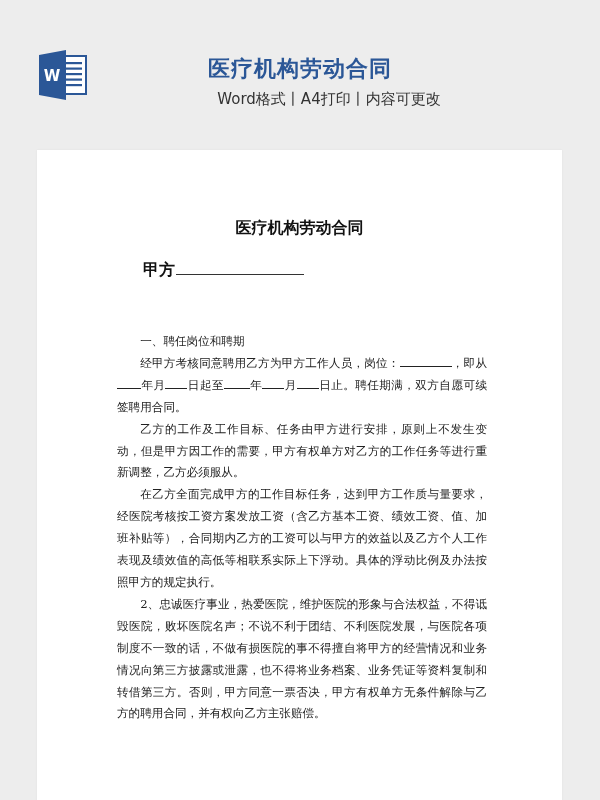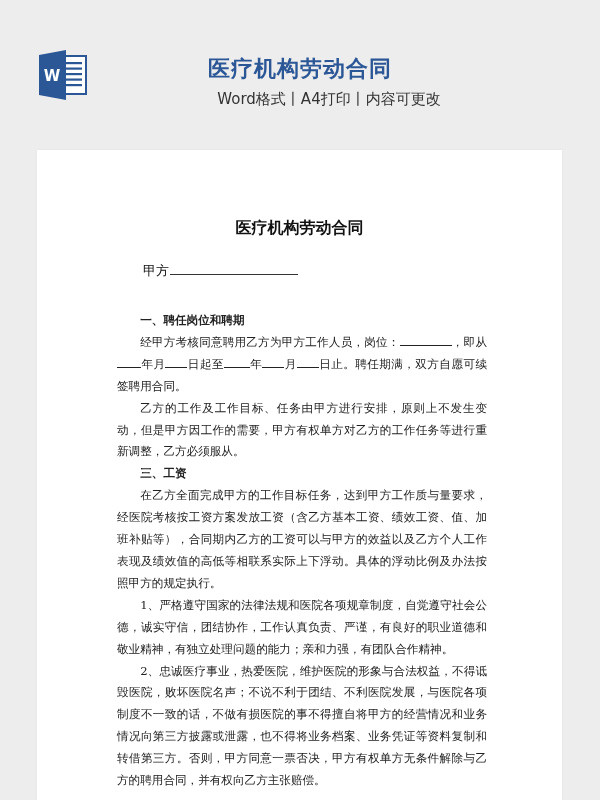--- a/index.html
+++ b/index.html
@@ -22,35 +22,35 @@
   .page {
     position:absolute; left:37px; top:150px; width:525px; height:700px;
     background:#fff; box-shadow:0 0 2px rgba(0,0,0,0.06);
   }
   .doc-title {
     position:absolute; left:0; width:525px; top:67px; text-align:center;
     font-size:16px; font-weight:bold; color:#111; line-height:22px;
     font-family:"DejaVu Sans",sans-serif;
   }
   .party {
-    position:absolute; left:106px; font-size:13px; font-weight:normal; color:#111;
+    position:absolute; left:106px; font-size:16px; font-weight:bold; color:#111;
     font-family:"DejaVu Sans",sans-serif; line-height:18px;
   }
   .party .line {
     display:inline-block; width:128px; border-bottom:1px solid #333;
     height:14px; vertical-align:baseline; margin-left:1px;
   }
   .body {
     position:absolute; left:80px; top:160px; width:370px;
     font-family:"DejaVu Serif","Liberation Serif",serif;
     font-size:11.6px; color:#222; line-height:21.9px;
     text-align:justify;
   }
   .body p { margin:0; text-indent:2em; }
-  .body p.h { font-weight:bold; }
+  .body p.h { font-weight:normal;margin-top:21px; }
   .body p.hb { font-weight:bold; }
   .blank { display:inline-block; border-bottom:1px solid #222; height:12px; vertical-align:baseline; }
 </style>
 </head>
 <body>
 
 <svg class="word-icon" viewBox="0 0 52 52">
   <rect x="22" y="7" width="27" height="38" fill="#ffffff" stroke="#2b5797" stroke-width="2"></rect>
   <rect x="29" y="13" width="16" height="2.2" fill="#2b5797"></rect>
   <rect x="29" y="18.5" width="16" height="2.2" fill="#2b5797"></rect>
@@ -71,19 +71,17 @@
     <span>甲方</span><span class="line"></span>
   </div>
 
   <div class="body">
 
     <p class="h">一、聘任岗位和聘期</p>
     <p><span>经甲方考核同意聘用乙方为甲方工作人员，岗位：</span><span class="blank" style="width:52px"></span><span>，即从</span><span class="blank" style="width:24px"></span><span>年月</span><span class="blank" style="width:22px"></span><span>日起至</span><span class="blank" style="width:26px"></span><span>年</span><span class="blank" style="width:22px"></span><span>月</span><span class="blank" style="width:22px"></span><span>日止。聘任期满，双方自愿可续签聘用合同。</span></p>
 
     <p>乙方的工作及工作目标、任务由甲方进行安排，原则上不发生变动，但是甲方因工作的需要，甲方有权单方对乙方的工作任务等进行重新调整，乙方必须服从。</p>
 
-    <p class="h">三、工资</p>
     <p>在乙方全面完成甲方的工作目标任务，达到甲方工作质与量要求，经医院考核按工资方案发放工资（含乙方基本工资、绩效工资、值、加班补贴等），合同期内乙方的工资可以与甲方的效益以及乙方个人工作表现及绩效值的高低等相联系实际上下浮动。具体的浮动比例及办法按照甲方的规定执行。</p>
 
-    <p>1、严格遵守国家的法律法规和医院各项规章制度，自觉遵守社会公德，诚实守信，团结协作，工作认真负责、严谨，有良好的职业道德和敬业精神，有独立处理问题的能力；亲和力强，有团队合作精神。</p>
     <p>2、忠诚医疗事业，热爱医院，维护医院的形象与合法权益，不得诋毁医院，败坏医院名声；不说不利于团结、不利医院发展，与医院各项制度不一致的话，不做有损医院的事不得擅自将甲方的经营情况和业务情况向第三方披露或泄露，也不得将业务档案、业务凭证等资料复制和转借第三方。否则，甲方同意一票否决，甲方有权单方无条件解除与乙方的聘用合同，并有权向乙方主张赔偿。</p>
   </div>
 </div>
 
 </body></html>

